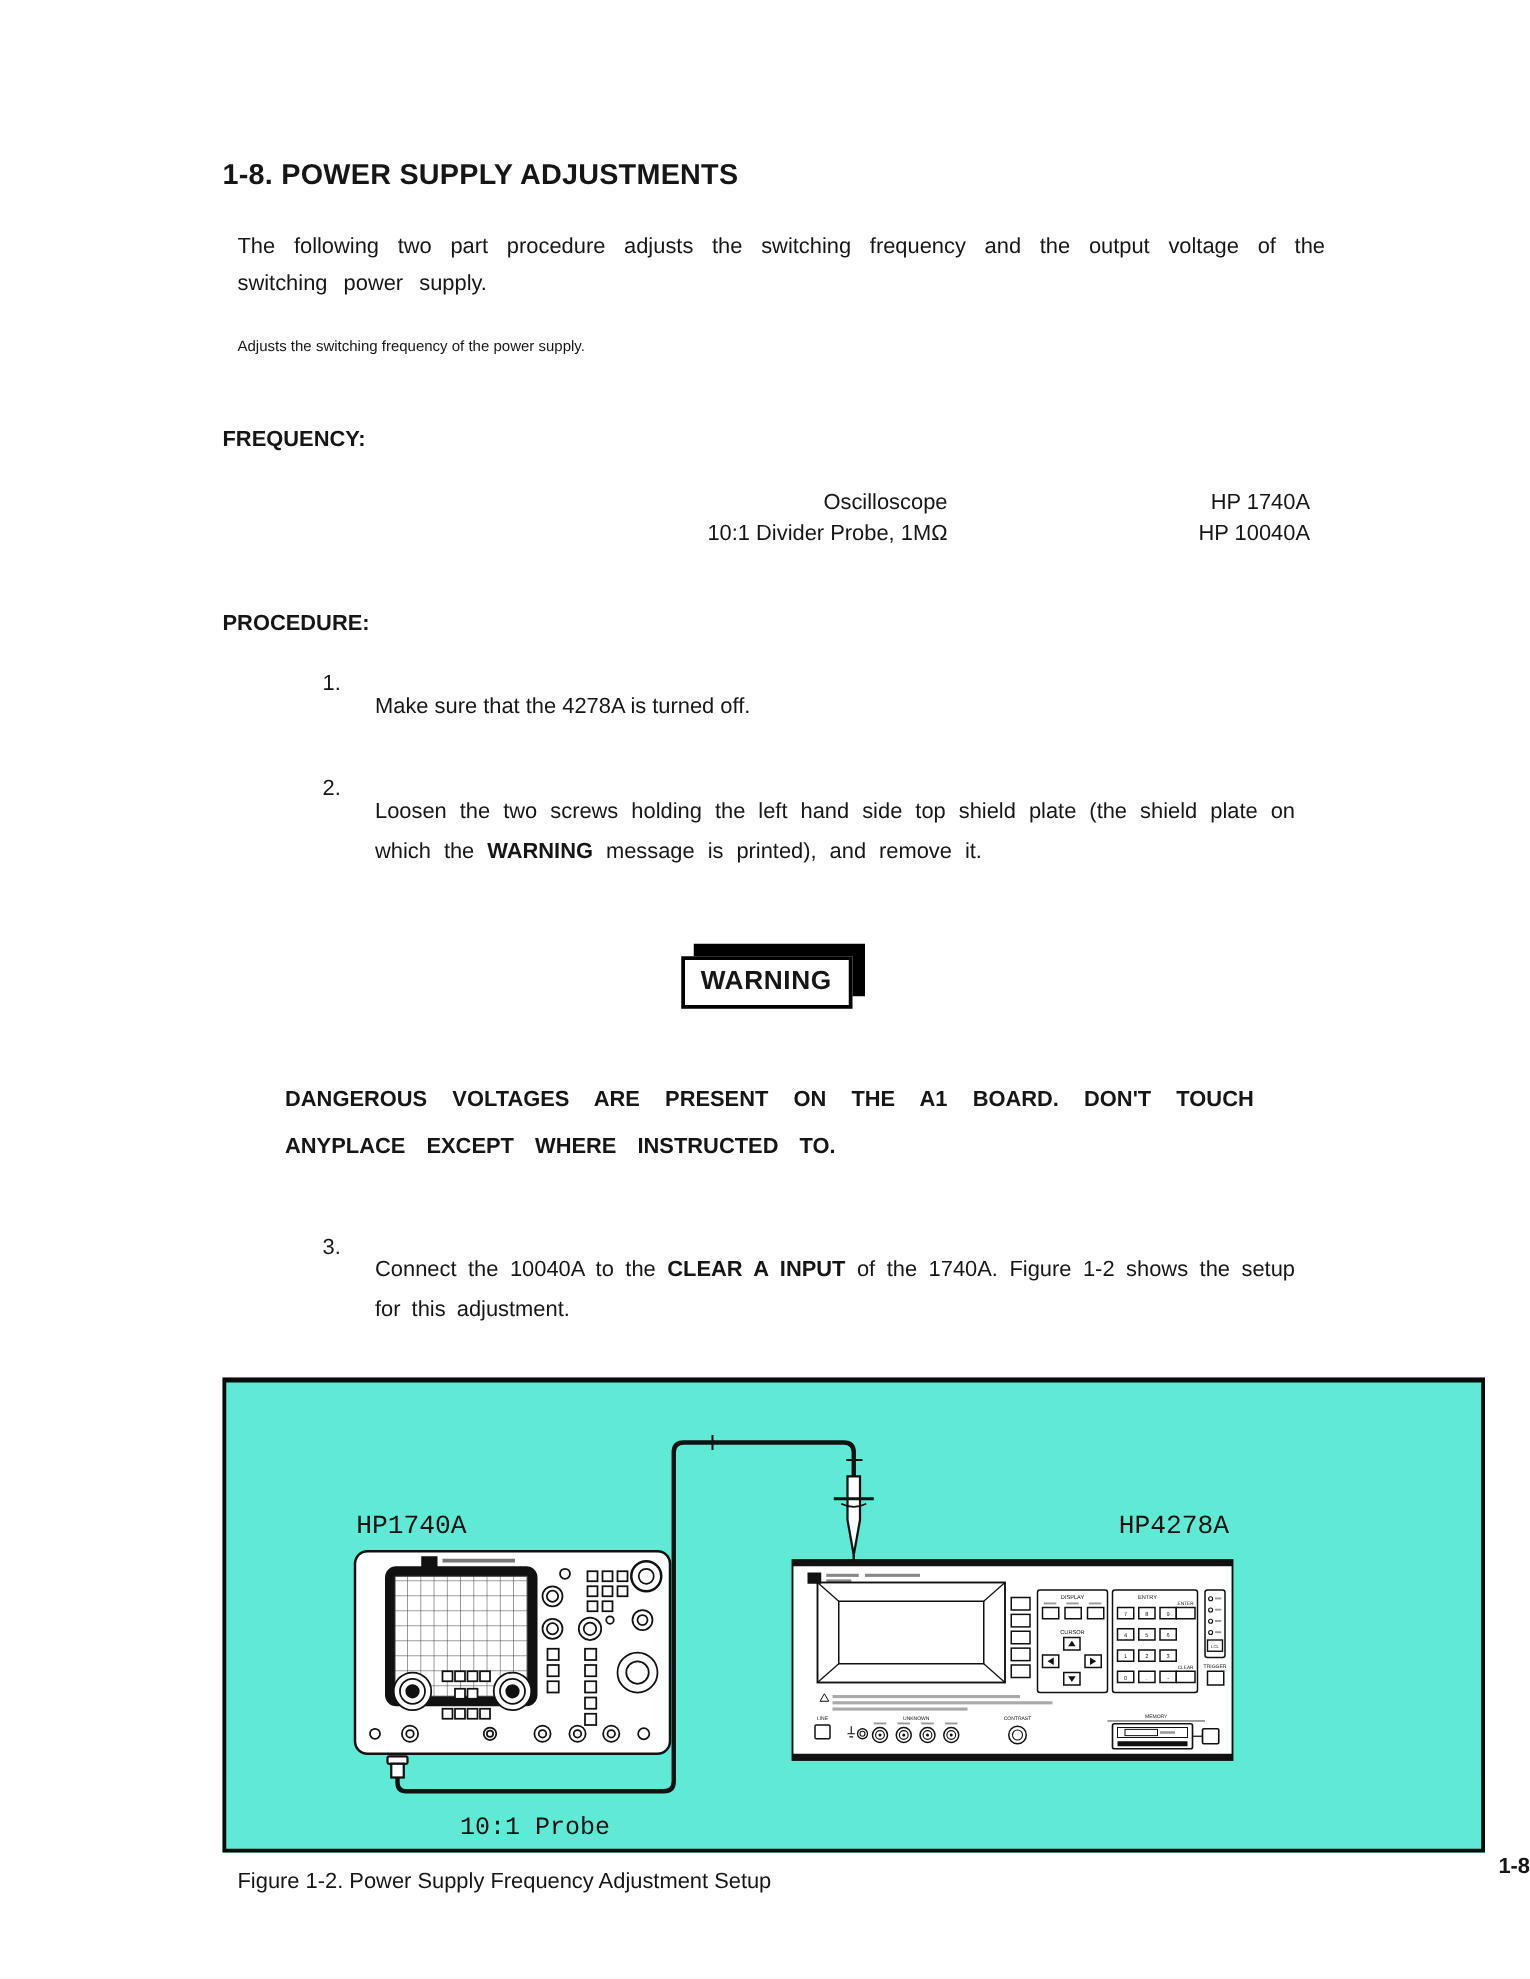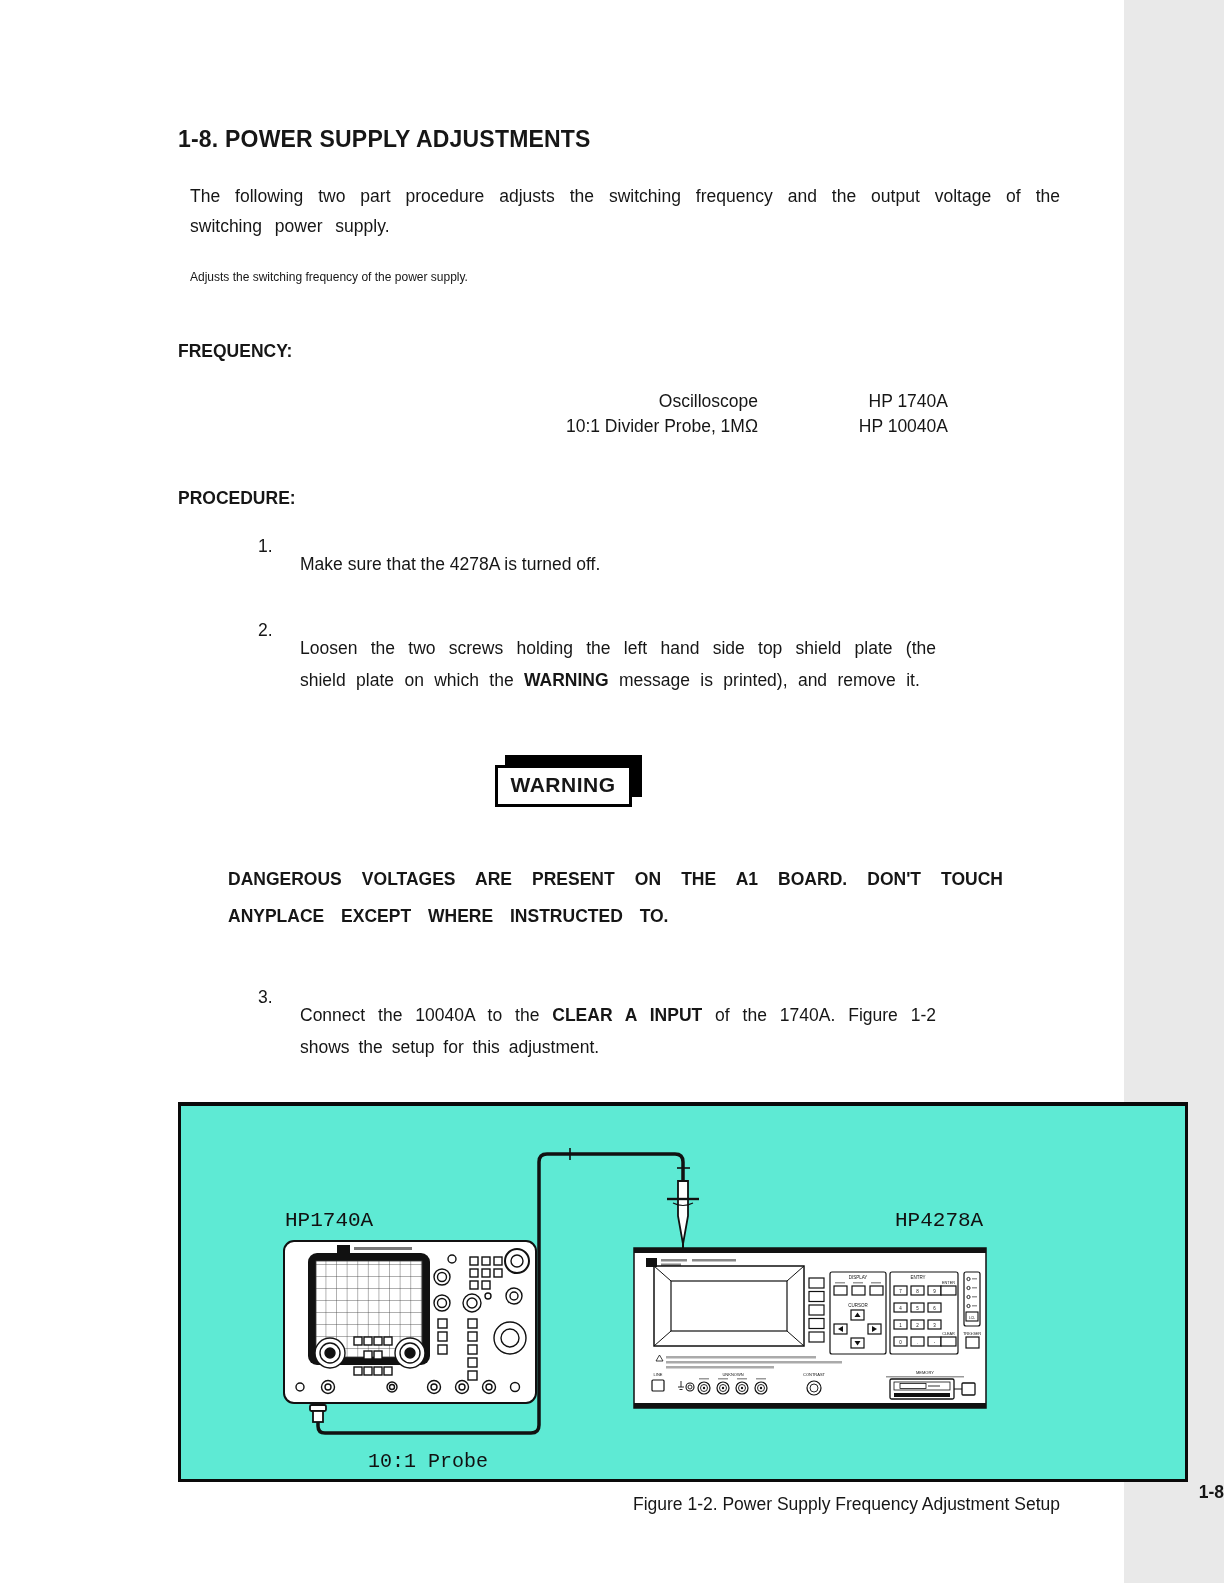--- a/index.html
+++ b/index.html
@@ -1,17 +1,17 @@
 <!DOCTYPE html>
 <html><head>
 <meta charset="utf-8">
 <style>
   html,body{margin:0;padding:0;background:#e9e9e9;}
   .page{
-    position:relative;width:1124px;height:1583px;background:#ffffff;
+    position:relative;width:1224px;height:1583px;background:#ffffff;
     padding:126px 176px 0 178px;box-sizing:border-box;
     font-family:"Liberation Sans",sans-serif;color:#161616;
   }
   h1.sec-title{font-size:23px;font-weight:bold;margin:0;letter-spacing:.2px;}
   p{margin:12px;}
   .intro{margin-top:28px;font-size:17.5px;line-height:30px;text-align:justify;word-spacing:8px;width:870px;}
   h2.sub-title{margin:52px 0 0 0;font-size:17.5px;font-weight:bold;}
   .sub-desc{margin-top:29px;font-size:12px;}
   h3.block-head{margin:57px 0 0 0;font-size:17.5px;font-weight:bold;}
   h3.proc-head{margin-top:49px;}
@@ -31,21 +31,21 @@
   }
   .warn-text{
     margin:54px 0 0 50px;width:775px;font-size:17.5px;font-weight:bold;
     line-height:37px;text-align:justify;word-spacing:12px;
   }
   .figure{
     margin-top:27px;width:1010px;height:380px;box-sizing:border-box;
     border:3px solid #0a0a0a;border-top-width:4px;background:#5eead4;
   }
   .figure svg{display:block;}
-  .caption{margin-top:12px;width:870px;text-align:right;font-size:17.5px;}
+  .caption{margin-top:12px;width:870px;text-align:left;font-size:17.5px;}
   .pageno{position:absolute;left:0;top:1482px;width:1224px;text-align:right;font-size:17.5px;font-weight:bold;}
   .mono{font-family:"Liberation Mono","DejaVu Sans Mono",monospace;}
 </style>
 </head>
 <body>
 
 <div class="page">
 
   <h1 class="sec-title">1-8. POWER SUPPLY ADJUSTMENTS</h1>
 

